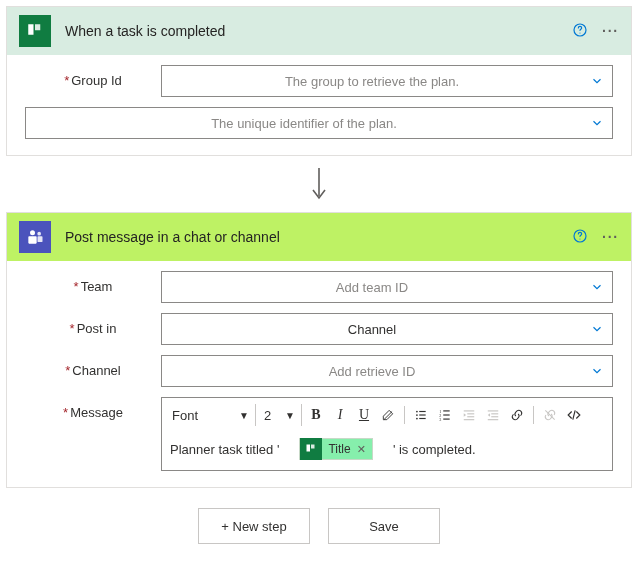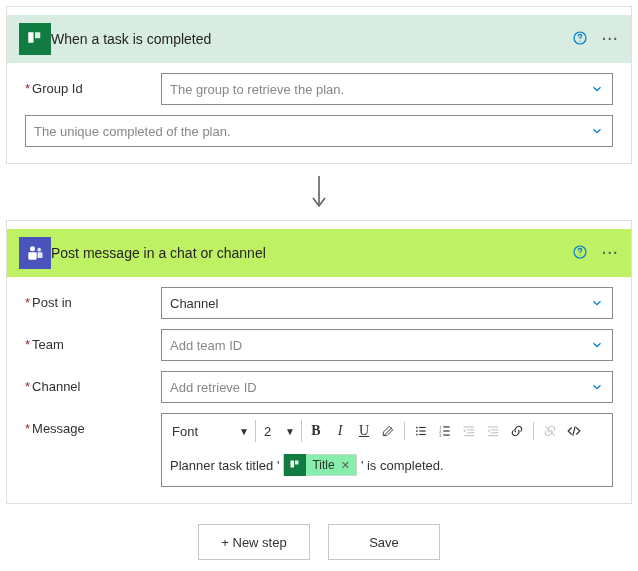--- a/index.html
+++ b/index.html
@@ -13,22 +13,21 @@
   }
   .card {
     border: 1px solid #e1dfdd;
     background: #fff;
     margin-bottom: 6px;
   }
   .card-header {
     display: flex;
     align-items: center;
     padding: 8px 12px;
-    gap: 0;
-    margin-top: 8px;
+    gap: 14px;
   }
   .hdr-planner { background: #d8ece1; }
   .hdr-teams { background: #bef264; }
   .icon-tile {
     width: 32px; height: 32px;
     display: flex; align-items: center; justify-content: center;
     flex-shrink: 0;
   }
   .tile-planner { background: #107c41; }
   .tile-teams { background: #4b53bc; }
@@ -39,20 +38,21 @@
   }
   .header-actions {
     display: flex;
     align-items: center;
     gap: 14px;
   }
   .help-icon { color: #0078d4; font-size: 15px; cursor: pointer; }
   .dots { color: #605e5c; letter-spacing: 1px; font-weight: bold; cursor: pointer; font-size: 14px;}
   .card-body {
     padding: 10px 18px 16px 18px;
+    text-align: center;
   }
   .row {
     display: flex;
     align-items: flex-start;
     margin-bottom: 10px;
   }
   .row:last-child { margin-bottom: 0; }
   .label {
     width: 136px;
     padding-top: 8px;
@@ -107,21 +107,21 @@
     display: flex; align-items: center; justify-content: center;
     font-size: 14px; cursor: pointer;
     font-family: "Segoe UI", serif;
     color: #323130;
   }
   .tbtn.disabled { color: #c8c6c4; }
   .divider { width:1px; height: 18px; background:#c8c6c4; margin:0 2px;}
   .msg-body {
     padding-top: 6px;
     font-size: 13px;
-    display: flex; align-items: center; flex-wrap: wrap; gap: 2px;
+    display: flex; align-items: center; flex-wrap: wrap; gap: 18px;
   }
   .token {
     display: inline-flex; align-items: center;
     background: #86efac;
     border: 1px solid #c7d9c7;
     height: 22px;
     font-size: 12px;
     margin: 0 2px;
   }
   .token-icon {
@@ -179,21 +179,21 @@
               <svg width="14" height="14" viewBox="0 0 24 24" fill="none" stroke="#0078d4" stroke-width="2">
                 <polyline points="6 9 12 15 18 9"></polyline>
               </svg>
             </span>
         </div>
       </div>
     </div>
     <div class="row">
       <div class="field">
         <div class="dropdown">
-          <span class="dd-text placeholder">The unique completed of the plan.</span>
+          <span class="dd-text placeholder">The unique identifier of the plan.</span>
           <span class="chev">
               <svg width="14" height="14" viewBox="0 0 24 24" fill="none" stroke="#0078d4" stroke-width="2">
                 <polyline points="6 9 12 15 18 9"></polyline>
               </svg>
             </span>
         </div>
       </div>
     </div>
   </div>
 </div>
@@ -224,38 +224,38 @@
             <circle cx="12" cy="16.5" r="0.8" fill="#0078d4" stroke="none"></circle>
           </svg>
       </span>
       <span class="dots">···</span>
     </div>
   </div>
   <div class="card-body">
 
 
     <div class="row">
+      <div class="label"><span class="req">*</span><span>Team</span></div>
+      <div class="field">
+        <div class="dropdown">
+          <span class="dd-text placeholder">Add team ID</span>
+          <span class="chev">
+              <svg width="14" height="14" viewBox="0 0 24 24" fill="none" stroke="#0078d4" stroke-width="2">
+                <polyline points="6 9 12 15 18 9"></polyline>
+              </svg>
+            </span>
+        </div>
+      </div>
+    </div>
+
+    <div class="row">
       <div class="label"><span class="req">*</span><span>Post in</span></div>
       <div class="field">
         <div class="dropdown">
           <span class="dd-text">Channel</span>
-          <span class="chev">
-              <svg width="14" height="14" viewBox="0 0 24 24" fill="none" stroke="#0078d4" stroke-width="2">
-                <polyline points="6 9 12 15 18 9"></polyline>
-              </svg>
-            </span>
-        </div>
-      </div>
-    </div>
-
-    <div class="row">
-      <div class="label"><span class="req">*</span><span>Team</span></div>
-      <div class="field">
-        <div class="dropdown">
-          <span class="dd-text placeholder">Add team ID</span>
           <span class="chev">
               <svg width="14" height="14" viewBox="0 0 24 24" fill="none" stroke="#0078d4" stroke-width="2">
                 <polyline points="6 9 12 15 18 9"></polyline>
               </svg>
             </span>
         </div>
       </div>
     </div>
 
     <div class="row">

